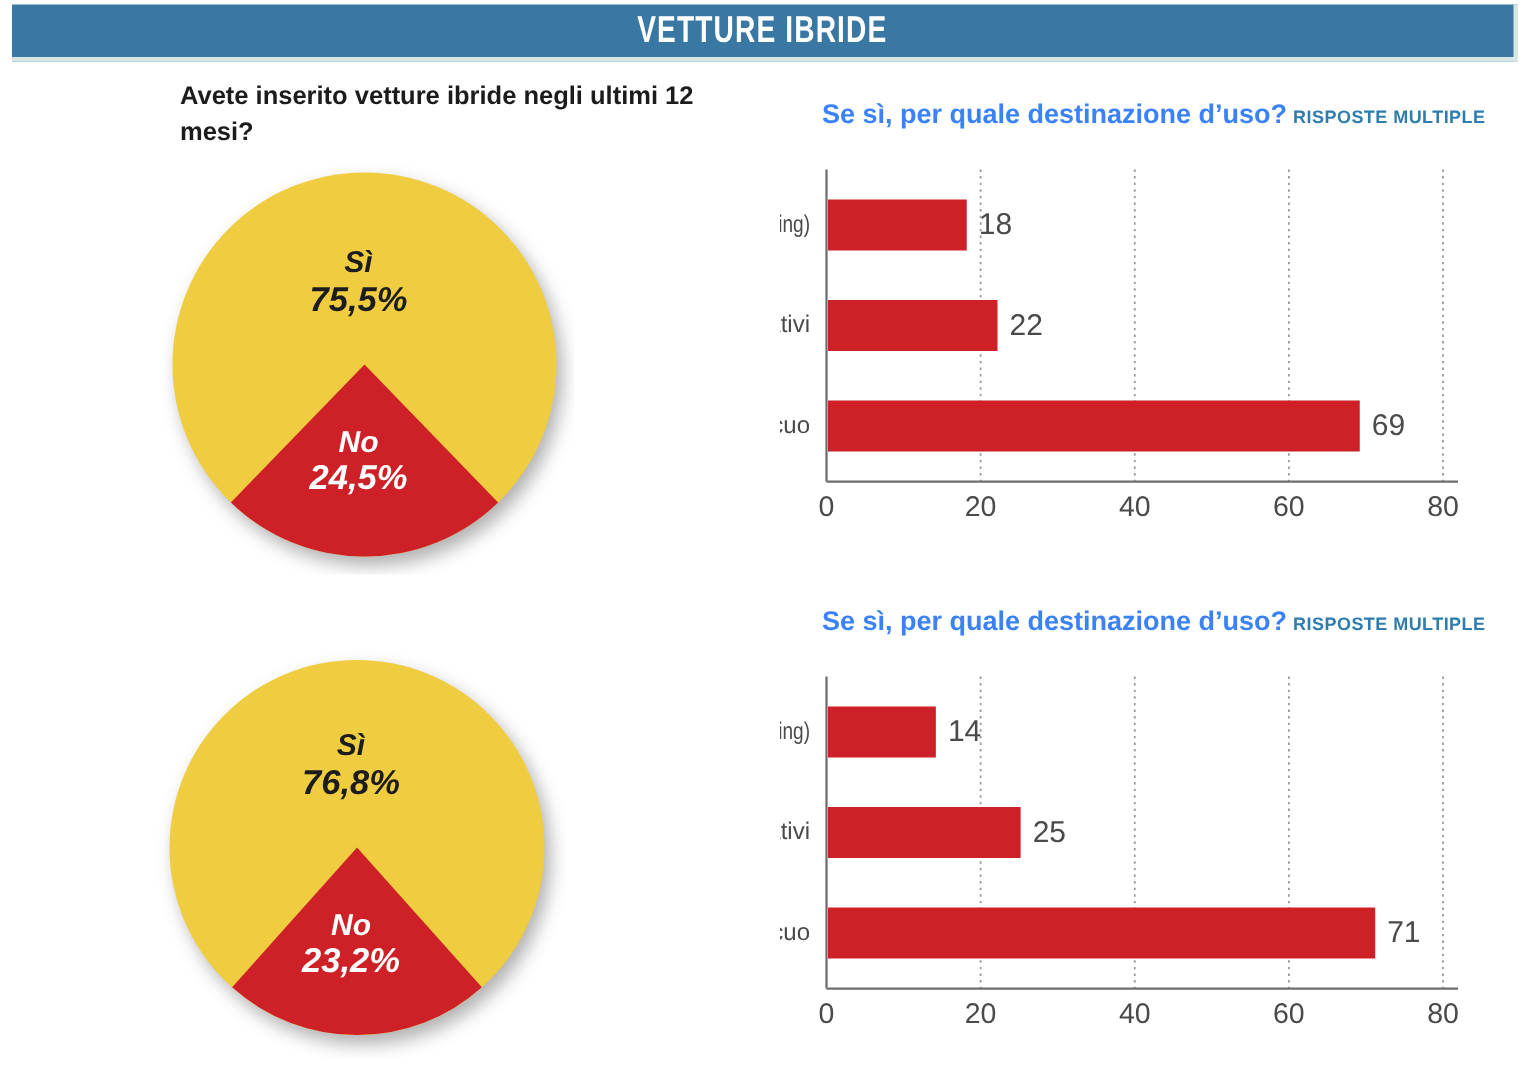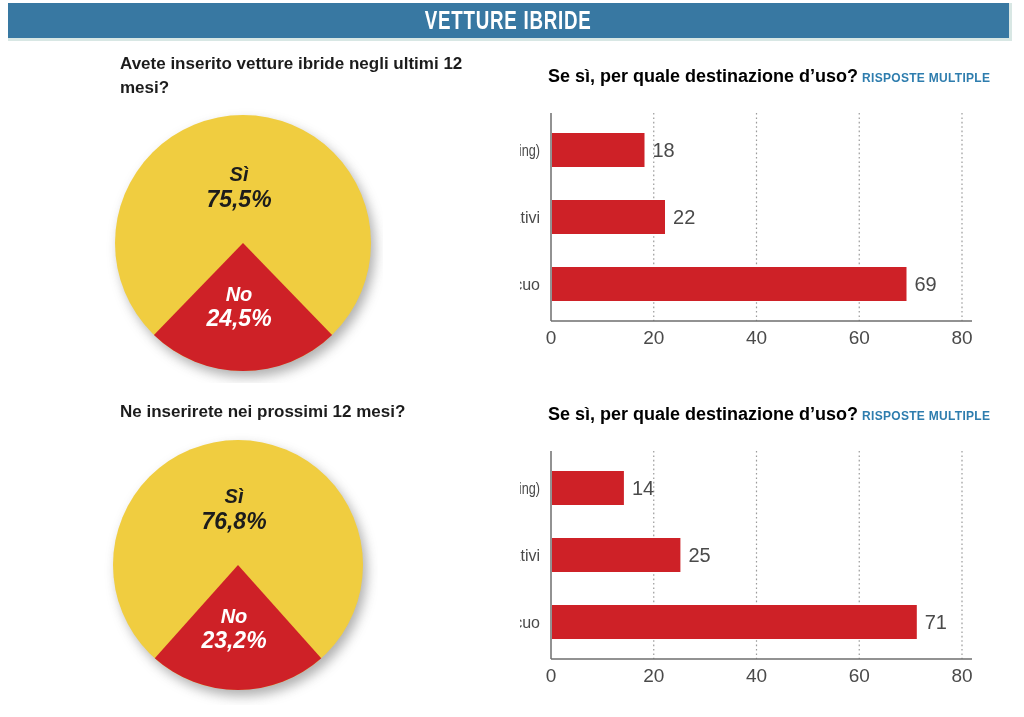--- a/index.html
+++ b/index.html
@@ -40,21 +40,21 @@
   .q2 { left: 120px; top: 400px; }
   .bar-title {
     position: absolute;
     white-space: nowrap;
   }
   .bt1 { left: 548px; top: 66px; }
   .bt2 { left: 548px; top: 404px; }
   .bar-title .main {
     font-size: 18px;
     font-weight: bold;
-    color: #000000;
+    color: #3b82f6;
   }
   .bar-title .tag {
     font-size: 12px;
     font-weight: bold;
     color: #2E7DAE;
     letter-spacing: 0.3px;
     margin-left: 4px;
     text-align: center;
   }
   .pie-chart { position: absolute; font-style: italic; }
@@ -108,21 +108,20 @@
         <rect x="32" y="167" width="354.5" height="34" fill="#CE2127"></rect>
         <text x="394.4875" y="184" font-size="20" fill="#4a4a4a" dominant-baseline="central">69</text>
         <text x="20" y="184" text-anchor="end" font-size="16" fill="#4a4a4a" dominant-baseline="central">Uso promiscuo</text>
         <text x="31" y="244" text-anchor="middle" font-size="19" fill="#4a4a4a">0</text>
         <text x="133.75" y="244" text-anchor="middle" font-size="19" fill="#4a4a4a">20</text>
         <text x="236.5" y="244" text-anchor="middle" font-size="19" fill="#4a4a4a">40</text>
         <text x="339.25" y="244" text-anchor="middle" font-size="19" fill="#4a4a4a">60</text>
         <text x="442" y="244" text-anchor="middle" font-size="19" fill="#4a4a4a">80</text>
       </svg></div>
 
-  <h2 class="question q2">Ne inserirete nei prossimi 12 mesi?</h2>
 
   <div class="pie-chart pie2"><svg width="280" height="280" viewBox="-140 -140 280 280">
         <g class="pie-body">
           <circle cx="0" cy="0" r="125" fill="#F0CD40"></circle>
           <path d="M0,0 L83.25,93.24 A125,125 0 0 1 -83.25,93.24 Z" fill="#CE2127"></path>
         </g>
         <text x="-4" y="-62" text-anchor="middle" font-size="20" font-weight="bold" fill="#1c1c1c">Sì</text>
         <text x="-4" y="-36" text-anchor="middle" font-size="23" font-weight="bold" fill="#1c1c1c">76,8%</text>
         <text x="-4" y="58" text-anchor="middle" font-size="20" font-weight="bold" fill="#ffffff">No</text>
         <text x="-4" y="83" text-anchor="middle" font-size="23" font-weight="bold" fill="#ffffff">23,2%</text>

